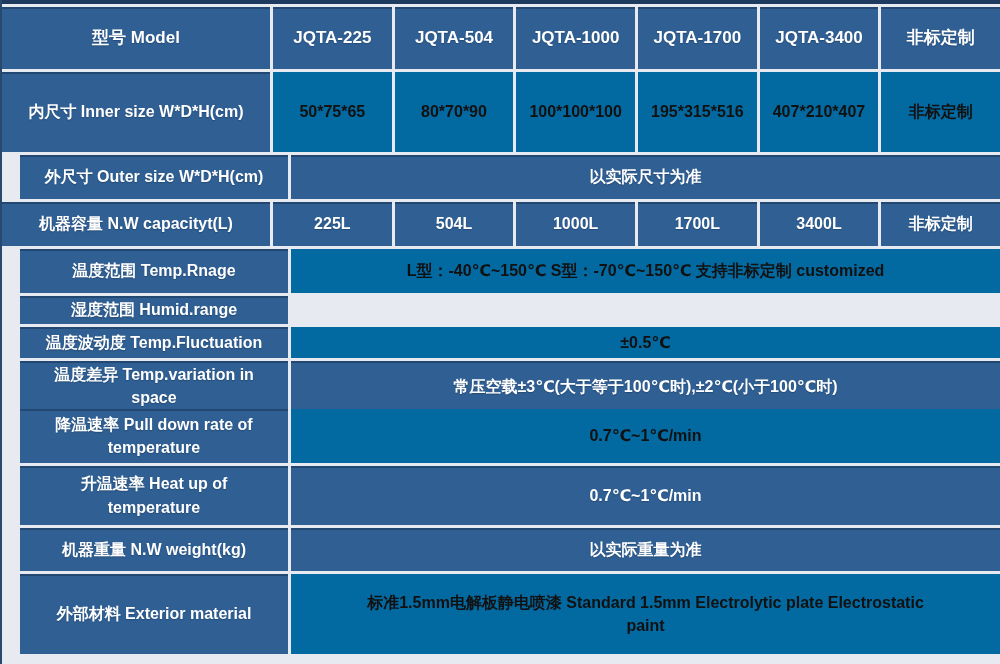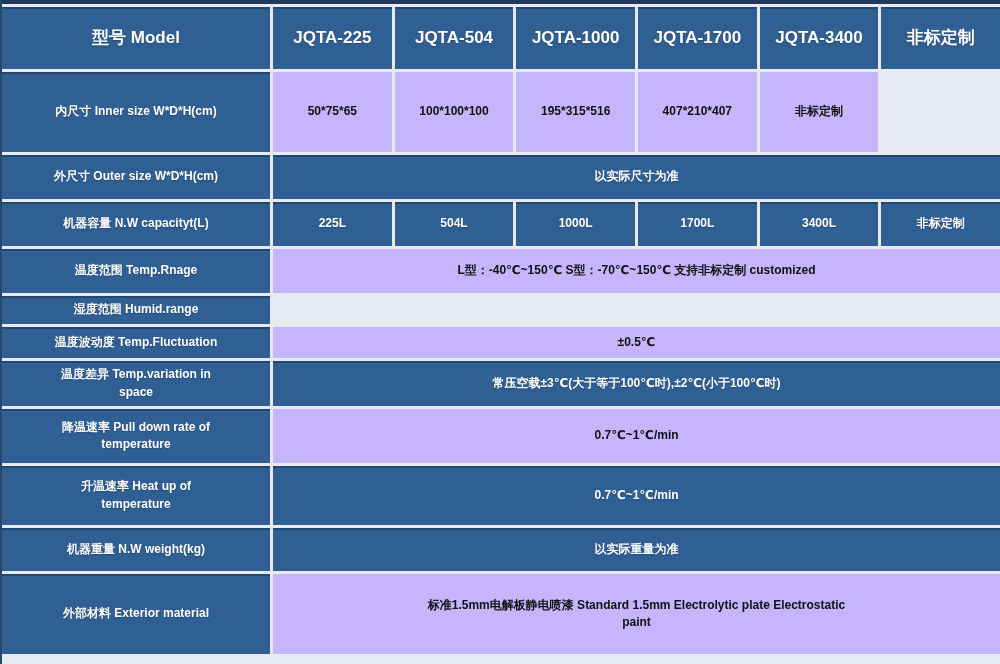--- a/index.html
+++ b/index.html
@@ -14,32 +14,32 @@
     box-sizing:border-box;
     position:relative;
   }
   .topbar{height:4px;background:#1e3a5f;}
   .row{
     display:grid;
     grid-template-columns:268px repeat(6,1fr);
     column-gap:3px;
     margin-top:3px;
   }
-  .row.span{grid-template-columns:268px 1fr;}
+  .row.span{grid-template-columns:268px 1fr;padding-left:18px;}
   .row:first-of-type{margin-top:0;}
   .cell{
     display:flex;align-items:center;justify-content:center;
-    text-align:center;font-weight:bold;font-size:12px;
+    text-align:center;font-weight:bold;font-size:16px;
     line-height:1.45;
     padding:2px 6px;box-sizing:border-box;
     white-space:pre-line;
   }
   .b{background:#2f5f93;color:#ffffff;box-shadow:inset 0 2px 0 rgba(14,34,58,.38);
      text-shadow:0 1px 1px rgba(20,40,66,.35);}
-  .w{background:#c4b5fd;color:#111111;}
+  .w{background:#0369a1;color:#111111;}
   .hdr .cell{font-size:17px;}
   
   .r1{height:62px}.r2{height:80px}.r3{height:44px}.r4{height:44px}
   .r5{height:44px}.r6{height:28px}.r7{height:31px}.r8{height:45px}
   .r9{height:54px}.r10{height:59px}.r11{height:43px}.r12{height:80px}
 </style>
 </head>
 <body>
 
 <div class="spec-table">
@@ -51,20 +51,21 @@
     <div class="cell b">JQTA-504</div>
     <div class="cell b">JQTA-1000</div>
     <div class="cell b">JQTA-1700</div>
     <div class="cell b">JQTA-3400</div>
     <div class="cell b">非标定制</div>
   </div>
 
   <div class="row r2">
     <div class="cell b">内尺寸 Inner size W*D*H(cm)</div>
     <div class="cell w">50*75*65</div>
+    <div class="cell w">80*70*90</div>
     <div class="cell w">100*100*100</div>
     <div class="cell w">195*315*516</div>
     <div class="cell w">407*210*407</div>
     <div class="cell w">非标定制</div>
   </div>
 
   <div class="row span r3">
     <div class="cell b">外尺寸 Outer size W*D*H(cm)</div>
     <div class="cell b">以实际尺寸为准</div>
   </div>

